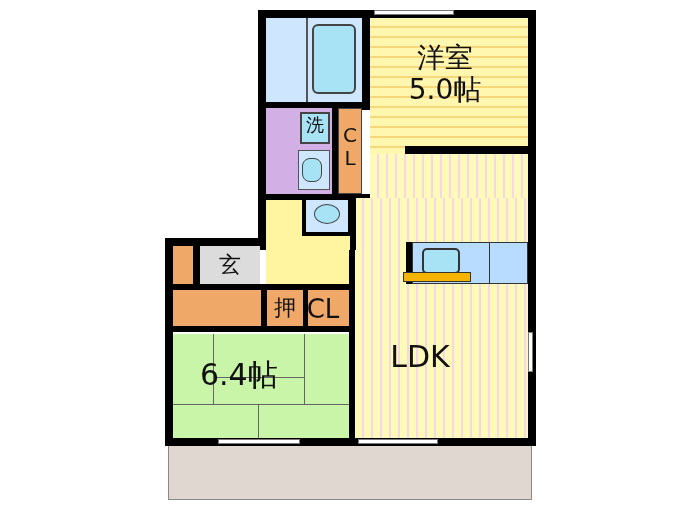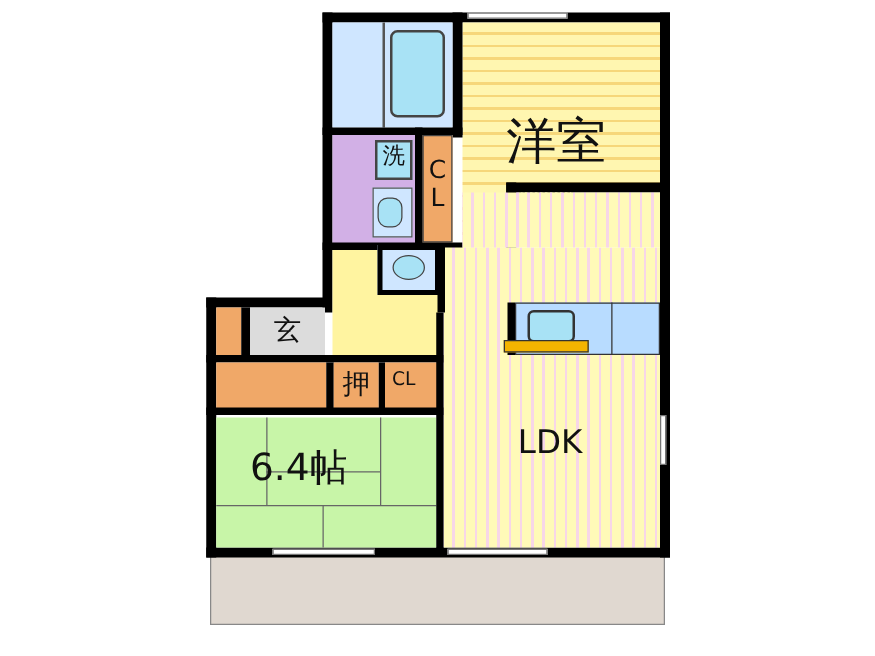--- a/index.html
+++ b/index.html
@@ -21,22 +21,23 @@
   <div class="a wall" style="left:258px;top:10px;width:278px;height:8px;"></div>
   <div class="a wall" style="left:528px;top:10px;width:8px;height:436px;"></div>
   <div class="a wall" style="left:258px;top:10px;width:8px;height:240px;"></div>
   <div class="a wall" style="left:165px;top:238px;width:8px;height:208px;"></div>
   <div class="a wall" style="left:165px;top:438px;width:371px;height:8px;"></div>
   <div class="a wall" style="left:165px;top:238px;width:100px;height:8px;"></div>
 
   <div class="a yellow-h" style="left:370px;top:18px;width:158px;height:130px;"></div>
   <div class="a yellow-h" style="left:370px;top:148px;width:40px;height:50px;"></div>
   <div class="a win" style="left:374px;top:10px;width:80px;height:5px;"></div>
-  <div class="lbl" style="left:390px;top:42px;width:110px;font-size:40px;margin-top:48px;">
+  <div class="lbl" style="left:390px;top:42px;width:110px;font-size:28px;">
     <div>洋室</div>
+    <div>5.0帖</div>
   </div>
   <div class="a wall" style="left:362px;top:10px;width:8px;height:100px;"></div>
   <div class="a wall" style="left:405px;top:146px;width:131px;height:8px;"></div>
 
   <div class="a" style="left:415px;top:154px;width:44px;height:42px;border:2px dotted #333;background:#fffab8;"></div>
   <div class="lbl" style="left:415px;top:160px;width:44px;font-size:20px;">冷</div>
   <div class="a wall" style="left:405px;top:146px;width:8px;height:52px;"></div>
 
   <div class="a" style="left:266px;top:18px;width:96px;height:84px;background:#cfe6ff;"></div>
   <div class="a" style="left:312px;top:24px;width:44px;height:70px;background:#a8e2f5;border:2px solid #444;border-radius:6px;"></div>
@@ -65,41 +66,41 @@
   <div class="lbl" style="left:200px;top:252px;width:60px;font-size:22px;">玄</div>
   <div class="a wall" style="left:193px;top:246px;width:7px;height:38px;"></div>
   <div class="a wall" style="left:165px;top:284px;width:190px;height:6px;"></div>
 
   <div class="a" style="left:173px;top:290px;width:88px;height:38px;background:#f0a868;"></div>
   <div class="a wall" style="left:261px;top:290px;width:6px;height:38px;"></div>
   <div class="a" style="left:267px;top:290px;width:36px;height:38px;background:#f0a868;"></div>
   <div class="lbl" style="left:267px;top:295px;width:36px;font-size:22px;">押</div>
   <div class="a wall" style="left:303px;top:290px;width:5px;height:38px;"></div>
   <div class="a" style="left:308px;top:290px;width:42px;height:38px;background:#f0a868;"></div>
-  <div class="lbl" style="left:296px;top:295px;width:54px;font-size:15px;">CL</div>
+  <div class="lbl" style="left:296px;top:295px;width:54px;font-size:26px;">CL</div>
   <div class="a wall" style="left:165px;top:326px;width:190px;height:6px;"></div>
 
   <div class="a" style="left:173px;top:334px;width:176px;height:104px;background:#c8f5a8;"></div>
   <div class="a" style="left:213px;top:334px;width:1px;height:70px;background:#666;"></div>
   <div class="a" style="left:304px;top:334px;width:1px;height:70px;background:#666;"></div>
   <div class="a" style="left:213px;top:377px;width:91px;height:1px;background:#666;"></div>
   <div class="a" style="left:173px;top:404px;width:176px;height:1px;background:#666;"></div>
   <div class="a" style="left:258px;top:404px;width:1px;height:34px;background:#666;"></div>
   <div class="lbl" style="left:200px;top:358px;width:110px;font-size:30px;text-align:left;">
     <div>6.4帖</div>
   </div>
   <div class="a win" style="left:218px;top:439px;width:82px;height:5px;"></div>
 
   <div class="a wall" style="left:349px;top:250px;width:6px;height:192px;"></div>
   <div class="a yellow-v" style="left:355px;top:198px;width:173px;height:240px;"></div>
   <div class="a yellow-v" style="left:370px;top:154px;width:158px;height:44px;"></div>
   <div class="a wall" style="left:350px;top:196px;width:6px;height:54px;"></div>
   <div class="a win" style="left:358px;top:439px;width:80px;height:5px;"></div>
   <div class="a win" style="left:528px;top:332px;width:5px;height:40px;"></div>
-  <div class="lbl" style="left:380px;top:340px;width:120px;font-size:26px;">
+  <div class="lbl" style="left:360px;top:340px;width:120px;font-size:30px;">
     <div>LDK</div>
   </div>
 
   <div class="a" style="left:412px;top:242px;width:116px;height:42px;background:#b8dcff;border:1px solid #333;"></div>
   <div class="a" style="left:489px;top:242px;width:1px;height:42px;background:#333;"></div>
   <div class="a" style="left:422px;top:248px;width:38px;height:26px;background:#a8e2f5;border:2px solid #333;border-radius:5px;"></div>
   <div class="a wall" style="left:406px;top:242px;width:6px;height:42px;"></div>
   <div class="a" style="left:403px;top:272px;width:68px;height:10px;background:#f4b400;border:1px solid #333;"></div>
 </div>
 

